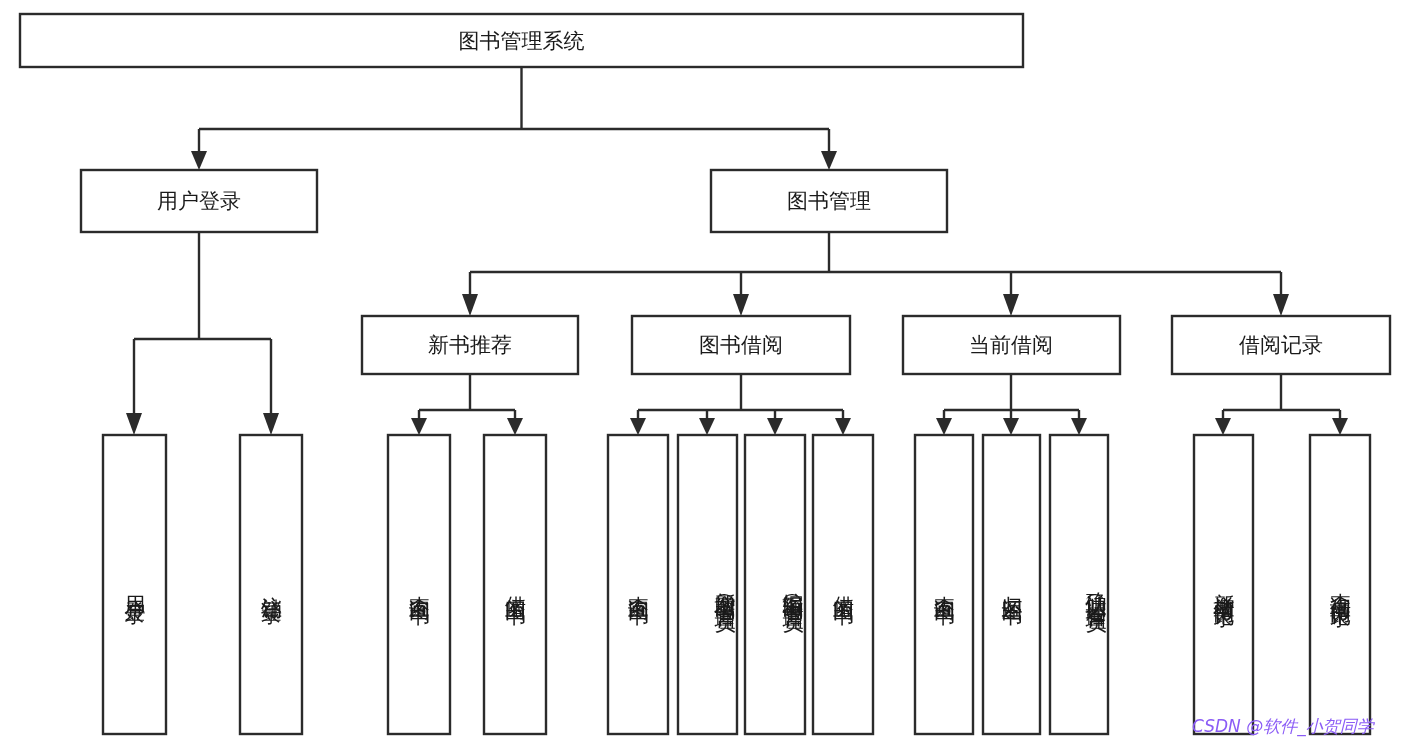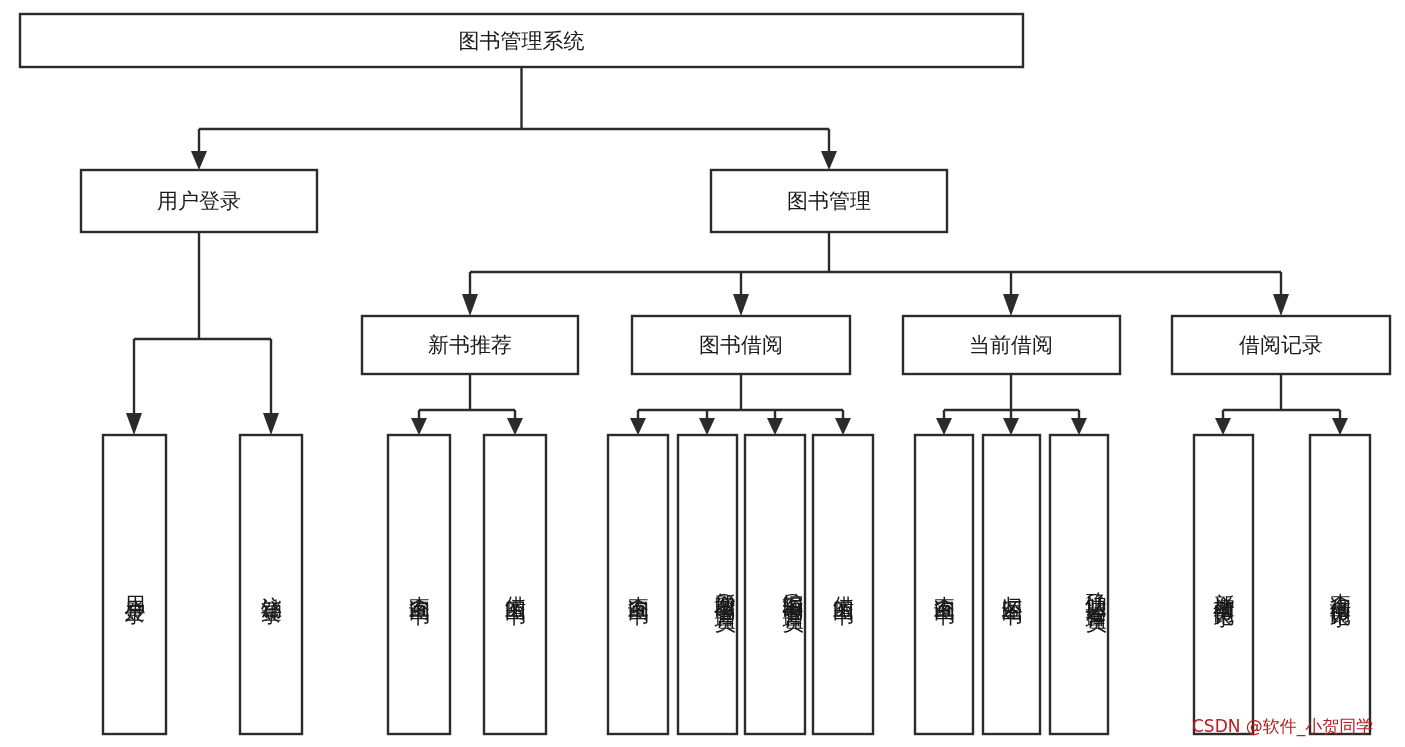--- a/index.html
+++ b/index.html
@@ -61,22 +61,23 @@
     display: flex;
     align-items: center;
     justify-content: center;
     white-space: nowrap;
     pointer-events: none;
   }
   .watermark {
     position: absolute;
     font-family: "DejaVu Sans", "Liberation Sans", sans-serif;
     font-size: 17px;
-    color: #b91c1c;
+    color: #8b5cf6;
     white-space: nowrap;
+    font-style: italic;
   }
 </style>
 </head>
 <body>
 
 <div id="diagram-root">
 
   <svg id="flow" viewBox="0 0 1405 747">
 
     <g>

